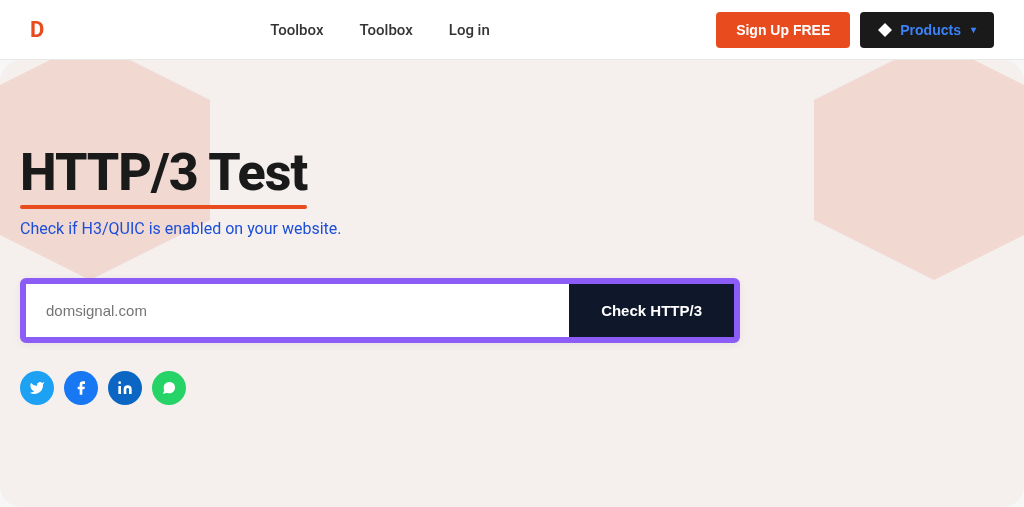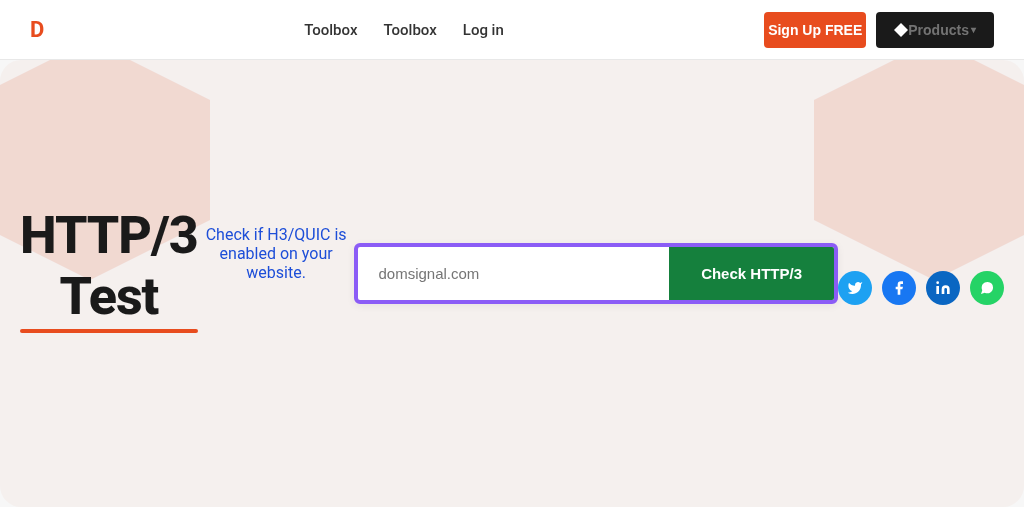--- a/index.html
+++ b/index.html
@@ -30,73 +30,74 @@
       color: #222;
       text-decoration: none;
       letter-spacing: -0.5px;
     }
     .logo-d {
       color: #e84c1e;
     }
     .nav-links {
       display: flex;
       align-items: center;
-      gap: 26px;
+      gap: 36px;
       list-style: none;
     }
     .nav-links a {
       text-decoration: none;
       color: #333;
       font-size: 15px;
       font-weight: 500;
     }
     .nav-actions {
       display: flex;
       align-items: center;
       gap: 10px;
     }
     .btn-signup {
       background: #e84c1e;
       color: #fff;
       border: none;
       border-radius: 4px;
-      padding: 10px 4px;
+      padding: 10px 20px;
       font-size: 14px;
       font-weight: 600;
       cursor: pointer;
     }
     .btn-products {
       background: #1a1a1a;
-      color: #737373;
+      color: #3b82f6;
       border: none;
       border-radius: 4px;
       padding: 10px 18px;
       font-size: 14px;
       font-weight: 600;
       cursor: pointer;
       display: flex;
       align-items: center;
-      gap: 0;
+      gap: 8px;
     }
     .btn-products .diamond-icon {
       width: 14px;
       height: 14px;
     }
     .chevron-down {
       font-size: 10px;
       margin-left: 2px;
     }
 
     
     .hero {
       position: relative;
       background: #f5f0ee;
       min-height: 447px;
       display: flex;
-      align-items: center;
+      flex-direction: column;
+      align-items: flex-start;
       justify-content: center;
       overflow: hidden;
       padding: 40px 20px 60px;
       border-radius: 21px;
     }
 
     
     .hex-left, .hex-right {
       position: absolute;
       top: -20px;
@@ -151,38 +152,38 @@
       position: relative;
     }
 
     
     .input-row {
       display: flex;
       align-items: center;
       width: 100%;
       max-width: 720px;
       background: #fff;
-      border: 4px solid #8b5cf6;
+      border: 6px solid #8b5cf6;
       border-radius: 6px;
       overflow: hidden;
       z-index: 2;
       position: relative;
       box-shadow: 0 2px 8px rgba(0,0,0,0.06);
     }
     .url-input {
       flex: 1;
       border: none;
       outline: none;
       padding: 18px 20px;
       font-size: 15px;
       color: #444;
       background: transparent;
     }
     .btn-check {
-      background: #15803d;
+      background: #0f172a;
       color: #fff;
       border: none;
       padding: 18px 32px;
       font-size: 15px;
       font-weight: 600;
       cursor: pointer;
       white-space: nowrap;
     }
 
     

